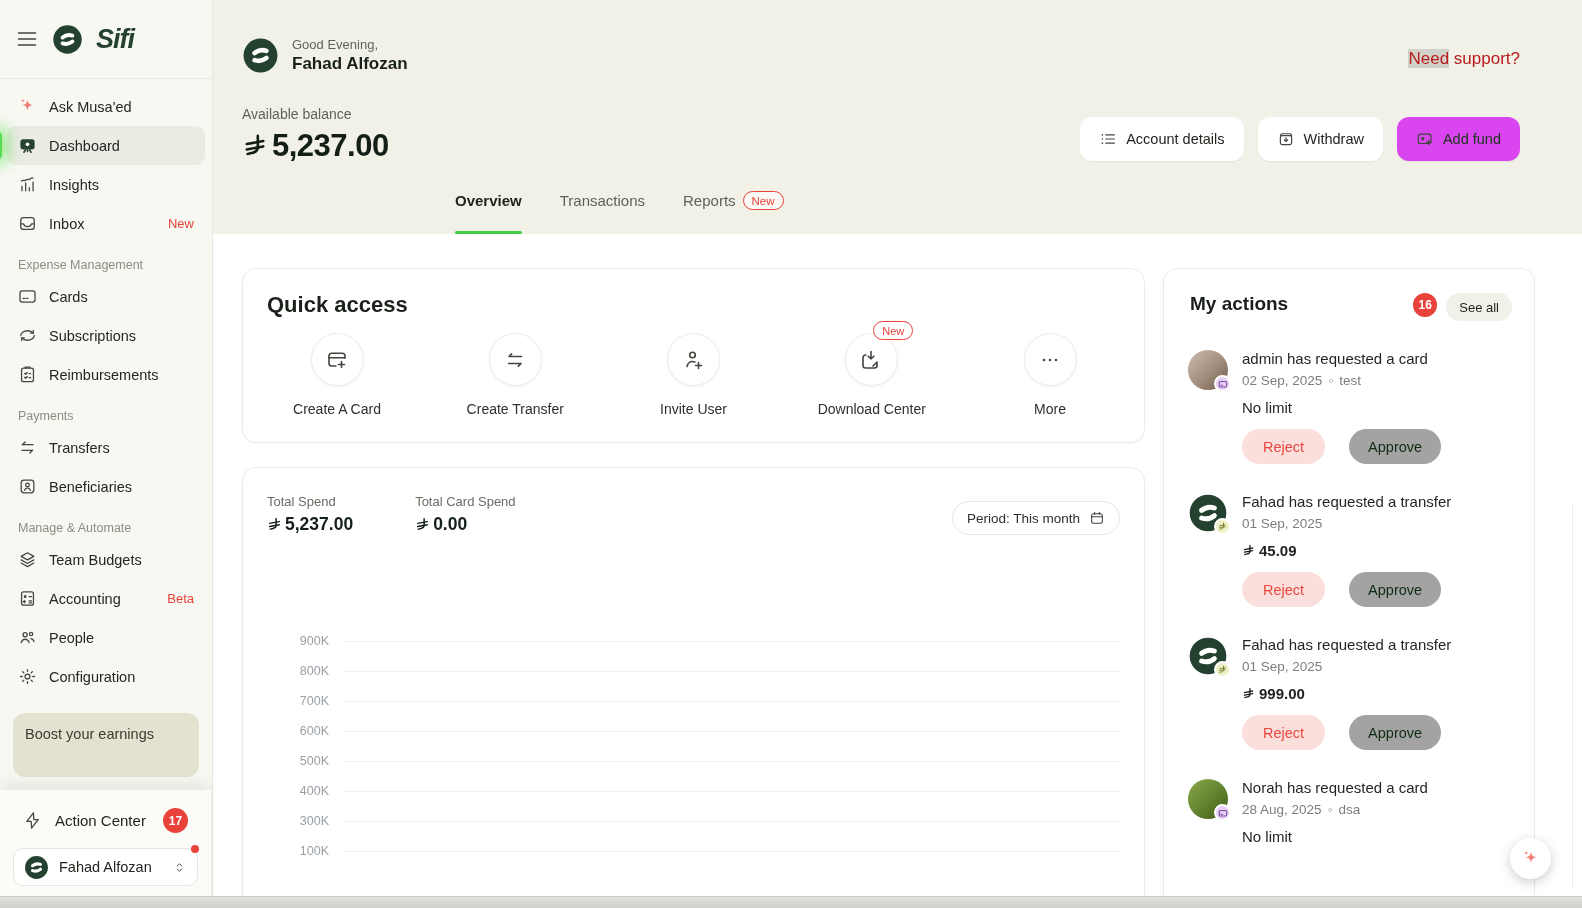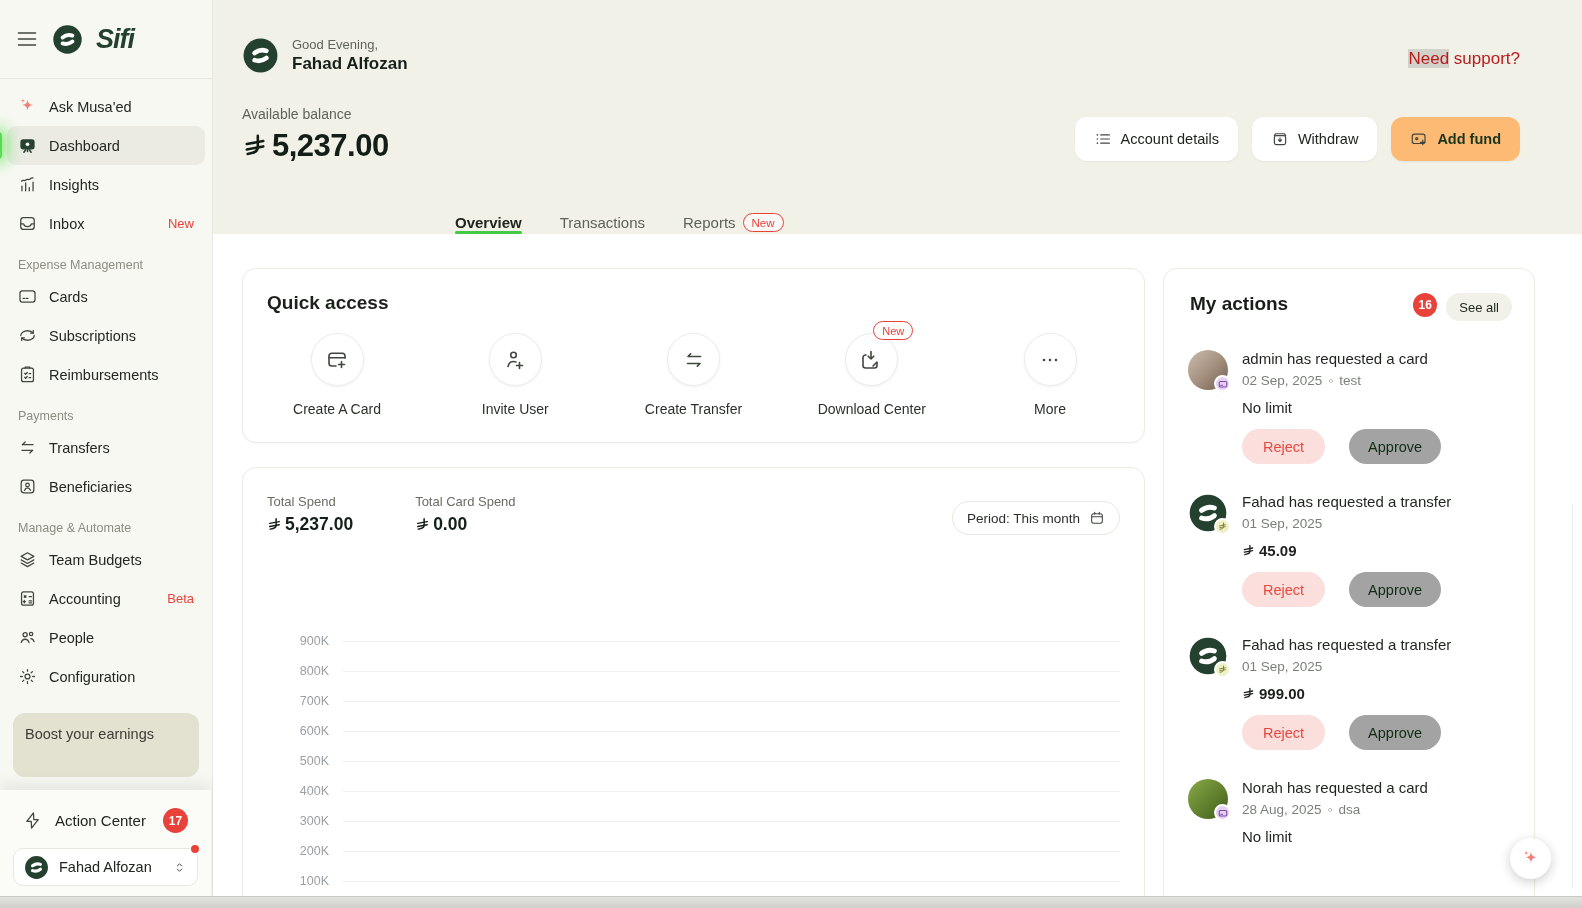--- a/index.html
+++ b/index.html
@@ -31,32 +31,32 @@
   .cream { position:absolute; left:213px; top:0; width:1369px; height:234px; background:#f2f1e8; }
   .greet-row { position:absolute; left:29px; top:37px; display:flex; gap:13px; }
   .greet-small { font-size:13px; color:#5f645b; }
   .greet-name { font-size:17px; font-weight:550; color:#17211a; margin-top:2px; }
   .support { position:absolute; right:62px; top:49px; font-size:17px; color:#b91c1c; cursor:pointer; }
   .support .hl { background:#d2d2ca; }
   .bal-label { position:absolute; left:29px; top:106px; font-size:14px; color:#5f645b; }
   .bal-value { position:absolute; left:29px; top:128px; display:flex; align-items:center; gap:4px; font-size:31px; font-weight:650; letter-spacing:-.5px; color:#131f16; }
   .header-actions { position:absolute; right:62px; top:117px; display:flex; gap:14px; }
   .hbtn { height:44px; border:none; border-radius:12px; background:#fff; box-shadow:0 1px 2px rgba(0,0,0,.06); display:flex; align-items:center; gap:9px; padding:0 19px; font-size:14.5px; font-weight:500; color:#20251e; font-family:inherit; cursor:pointer; }
-  .hbtn.green { background:#fdba74; color:#1b351c;font-weight:bold; }
+  .hbtn.green { background:#d946ef; color:#1b351c; }
   .tabs { position:absolute; left:242px; bottom:0; display:flex; gap:38px; }
-  .tab { padding-bottom:2px; font-size:15px; color:#5d6359; position:relative; display:flex; align-items:center; gap:7px; cursor:pointer; }
+  .tab { padding-bottom:24px; font-size:15px; color:#5d6359; position:relative; display:flex; align-items:center; gap:7px; cursor:pointer; }
   .tab.active { color:#20261e; font-weight:550; }
   .tab.active::after { content:''; position:absolute; left:0; right:0; bottom:0; height:3.5px; border-radius:3px; background:#43ca46; }
   .pill-new { font-size:11.5px; color:#e8423b; border:1px solid #e8423b; border-radius:999px; padding:2.5px 8px; background:rgba(255,255,255,.6); }
 
   
   .content { position:absolute; left:213px; top:234px; width:1369px; height:674px; background:#fff; }
   .card { position:absolute; background:#fff; border:1px solid #ececE5; border:1px solid #ececе5; border:1px solid #ecece5; border-radius:14px; box-shadow:0 1px 2px rgba(0,0,0,.03); }
   .qa-card { left:29px; top:34px; width:903px; height:175px; }
-  .qa-title { position:absolute; left:24px; top:23px; font-size:19px; font-weight:600; color:#1c221b; }
+  .qa-title { position:absolute; left:24px; top:23px; font-size:22px; font-weight:600; color:#1c221b; }
   .qa-row { position:absolute; left:0; right:0; top:64px; display:flex; justify-content:space-between; padding:0 28px; }
   .qa-item { width:132px; display:flex; flex-direction:column; align-items:center; cursor:pointer; position:relative; }
   .qa-circle { width:53px; height:53px; border-radius:50%; background:#fff; border:1px solid #ececec; box-shadow:0 1px 3px rgba(0,0,0,.06); display:flex; align-items:center; justify-content:center; position:relative; }
   .qa-label { margin-top:15px; font-size:14px; color:#2c312a; white-space:nowrap; }
   .qa-badge-red { position:absolute; top:-10px; right:-8px; min-width:27px; height:23px; border-radius:999px; background:#e8423b; color:#fff; font-size:11.5px; font-weight:600; display:flex; align-items:center; justify-content:center; padding:0 5px; }
   .qa-badge-new { position:absolute; top:-13px; right:-16px; background:#fff; border:1px solid #e8423b; color:#e8423b; font-size:11px; border-radius:999px; padding:2.5px 8px; }
 
   .chart-card { left:29px; top:233px; width:903px; height:470px; }
   .cc-head { position:absolute; left:24px; top:26px; display:flex; gap:62px; }
   .cc-label { font-size:13px; color:#6c6c65; }
@@ -391,38 +391,38 @@
                   <path d="M16.5 13.5v6M13.5 16.5h6"></path>
                 </g>
               </svg>
             </div>
           <div class="qa-label">Create A Card</div>
         </div>
         <div class="qa-item">
           <div class="qa-circle">
               <svg class="ic" width="24" height="24" viewBox="0 0 24 24">
                 <g class="stroke">
+                  <path d="M18.5 8.5H6m0 0 2.6-2.6"></path>
+                  <path d="M5.5 15.5H18m0 0-2.6 2.6"></path>
+                </g>
+              </svg>
+            </div>
+          <div class="qa-label">Create Transfer</div>
+        </div>
+        <div class="qa-item">
+          <div class="qa-circle">
+              <svg class="ic" width="24" height="24" viewBox="0 0 24 24">
+                <g class="stroke">
                   <circle cx="10.5" cy="7" r="2.8"></circle>
                   <path d="M5 18.5c.7-3.2 2.7-5 5.5-5 .9 0 1.7.2 2.4.5"></path>
                   <path d="M16.5 14.5v6M13.5 17.5h6"></path>
                 </g>
               </svg>
             </div>
           <div class="qa-label">Invite User</div>
-        </div>
-        <div class="qa-item">
-          <div class="qa-circle">
-              <svg class="ic" width="24" height="24" viewBox="0 0 24 24">
-                <g class="stroke">
-                  <path d="M18.5 8.5H6m0 0 2.6-2.6"></path>
-                  <path d="M5.5 15.5H18m0 0-2.6 2.6"></path>
-                </g>
-              </svg>
-            </div>
-          <div class="qa-label">Create Transfer</div>
         </div>
         <div class="qa-item">
           <div class="qa-circle">
             <svg class="ic" width="24" height="24" viewBox="0 0 24 24">
                 <g class="stroke">
                   <path d="M11 3.5v7.5m0 0 2.8-2.8M11 11 8.2 8.2"></path>
                   <path d="M6 7H5.5A2.5 2.5 0 0 0 3 9.5v8A2.5 2.5 0 0 0 5.5 20h9a2.5 2.5 0 0 0 2.5-2.5V14l-4 4"></path>
                 </g>
               </svg>
             <span class="qa-badge-new">New</span>
@@ -497,24 +497,20 @@
           </div>
         <div class="grow">
             <span class="gtick">400K</span>
             <span class="gline"></span>
           </div>
         <div class="grow">
             <span class="gtick">300K</span>
             <span class="gline"></span>
           </div>
         <div class="grow">
-            <span class="gtick">200K</span>
-            <span class="gline"></span>
-          </div>
-        <div class="grow">
             <span class="gtick">100K</span>
             <span class="gline"></span>
           </div>
       </div>
     </section>
 
     <aside class="card actions-card">
       <div class="ma-head">
         <span class="ma-title">My actions</span>
         <span class="ma-count">16</span>

